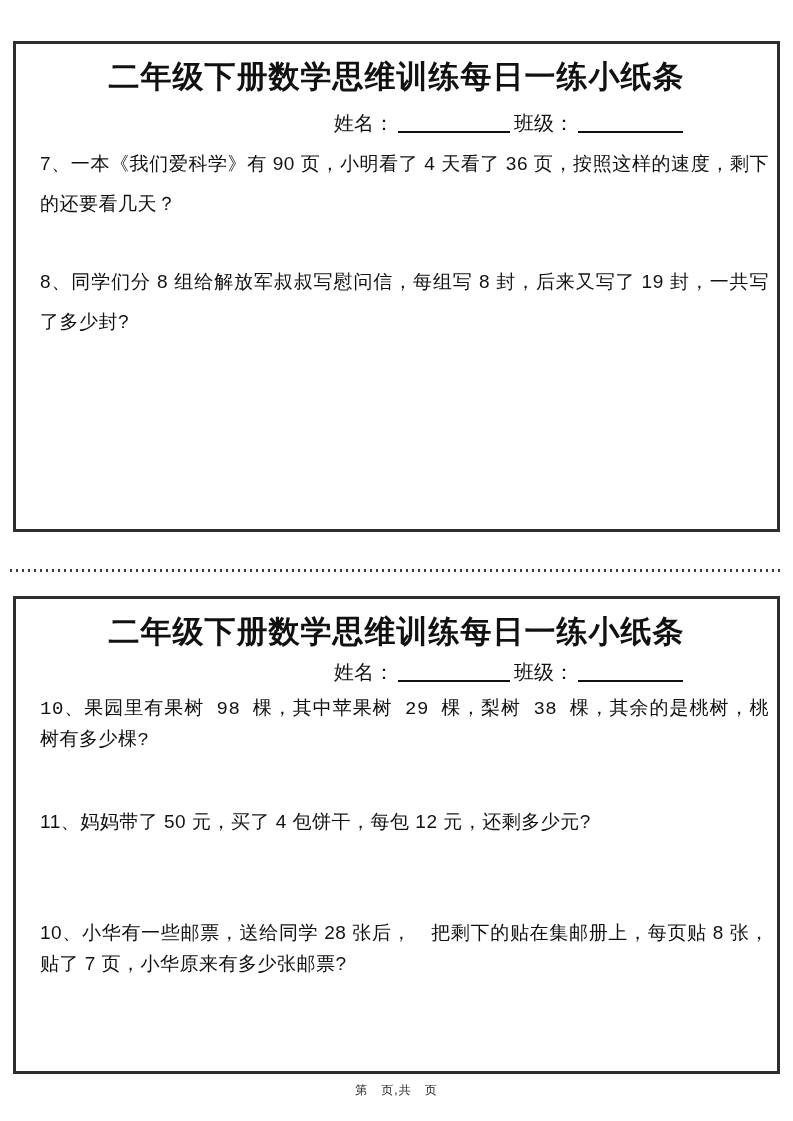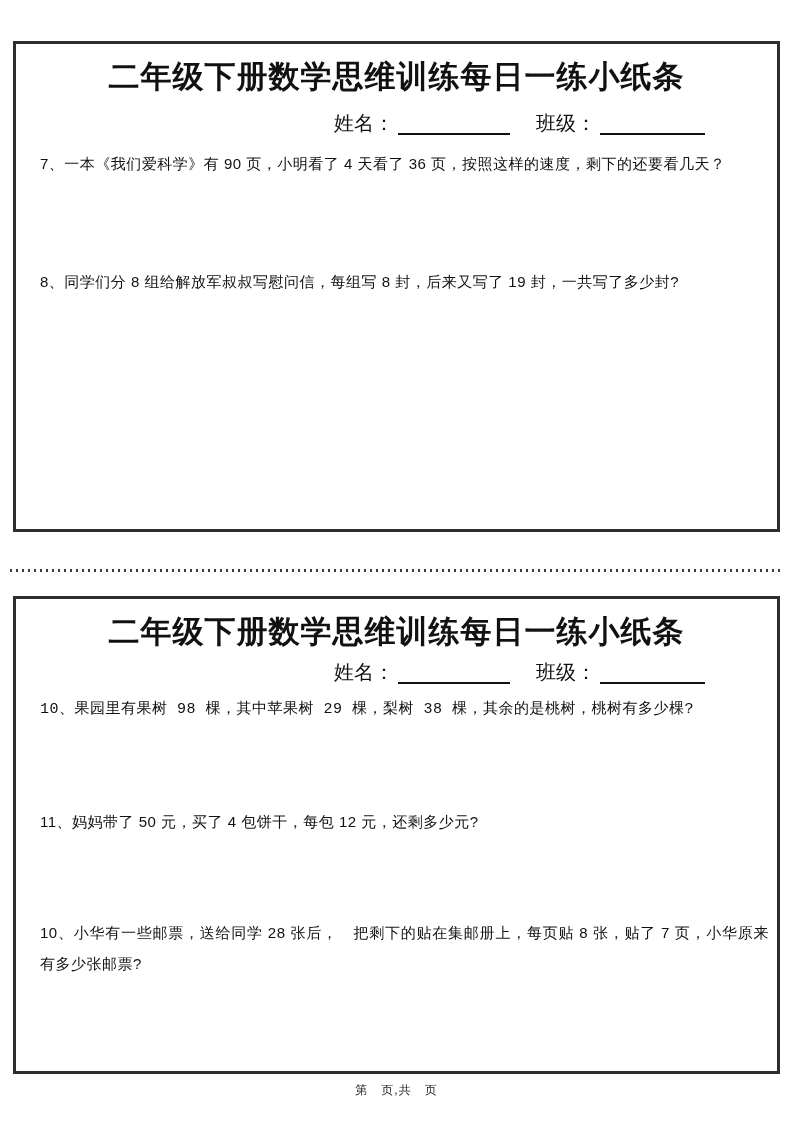--- a/index.html
+++ b/index.html
@@ -30,39 +30,39 @@
     font-size: 31px;
     font-weight: bold;
     letter-spacing: 1px;
     white-space: nowrap;
   }
   .name-row {
     position: absolute;
     left: 318px;
     font-size: 20px;
     display: flex;
-    align-items: center;
+    align-items: flex-start;
     white-space: nowrap;
   }
   .sec1 .name-row { top: 66px; }
   .sec2 .name-row { top: 60px; }
   .blank-line {
     display: inline-block;
     height: 21px;
     border-bottom: 2px solid #111111;
     margin: 0 4px;
   }
   .blank-name  { width: 112px; }
   .blank-class { width: 105px; margin-right: 0; }
-  .class-label { margin-left: 22px; }
+  .class-label { }
   .problem {
     position: absolute;
     left: 24px;
     right: 8px;
-    font-size: 15px;
+    font-size: 19px;
     letter-spacing: 0.5px;
     text-align: justify;
   }
   .sec1 .problem { line-height: 40px; }
   .sec2 .problem { line-height: 31px; }
   .sec1 .p-a { top: 100px; }
   .sec1 .p-b { top: 218px; }
   .sec1 .p-c { top: 384px; }
   .sec2 .p-a { top: 95px; font-family: Liberation Mono, monospace; }
   .sec2 .p-b { top: 207px; }

